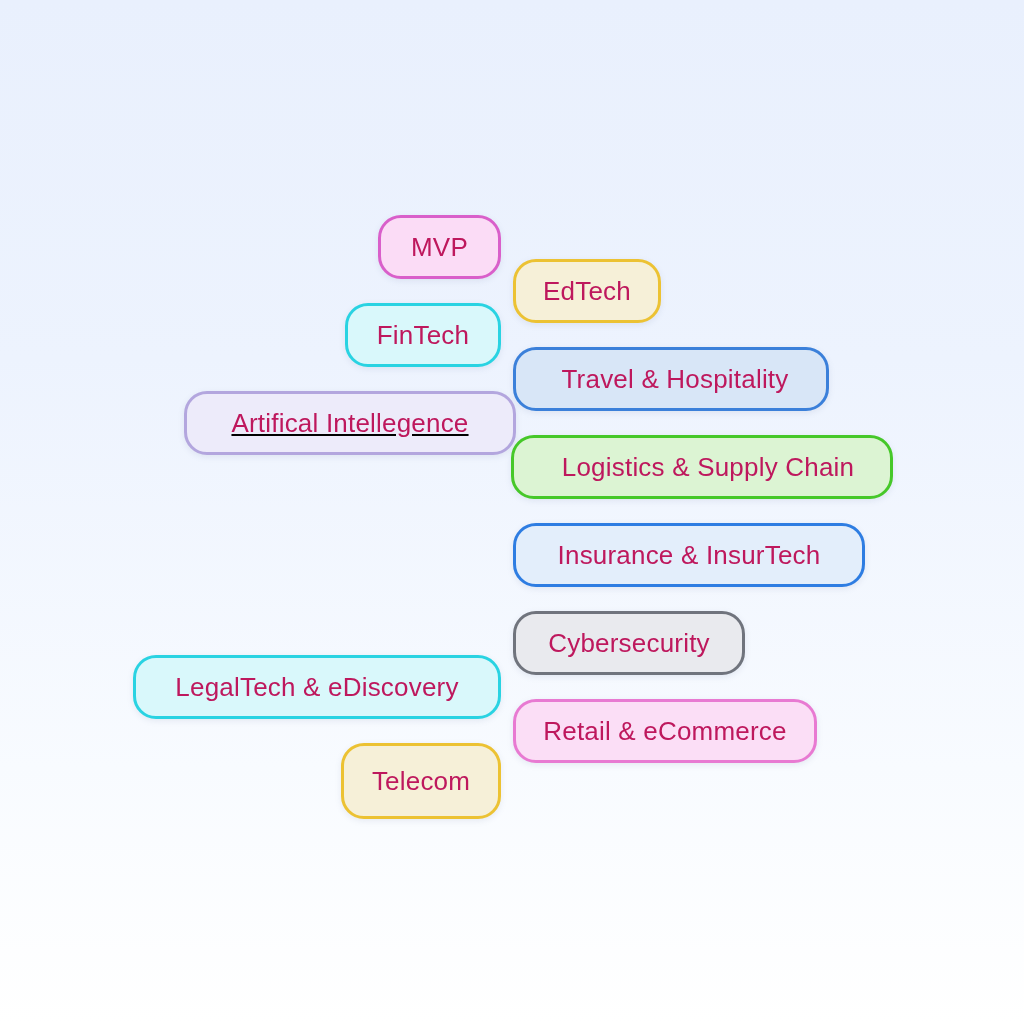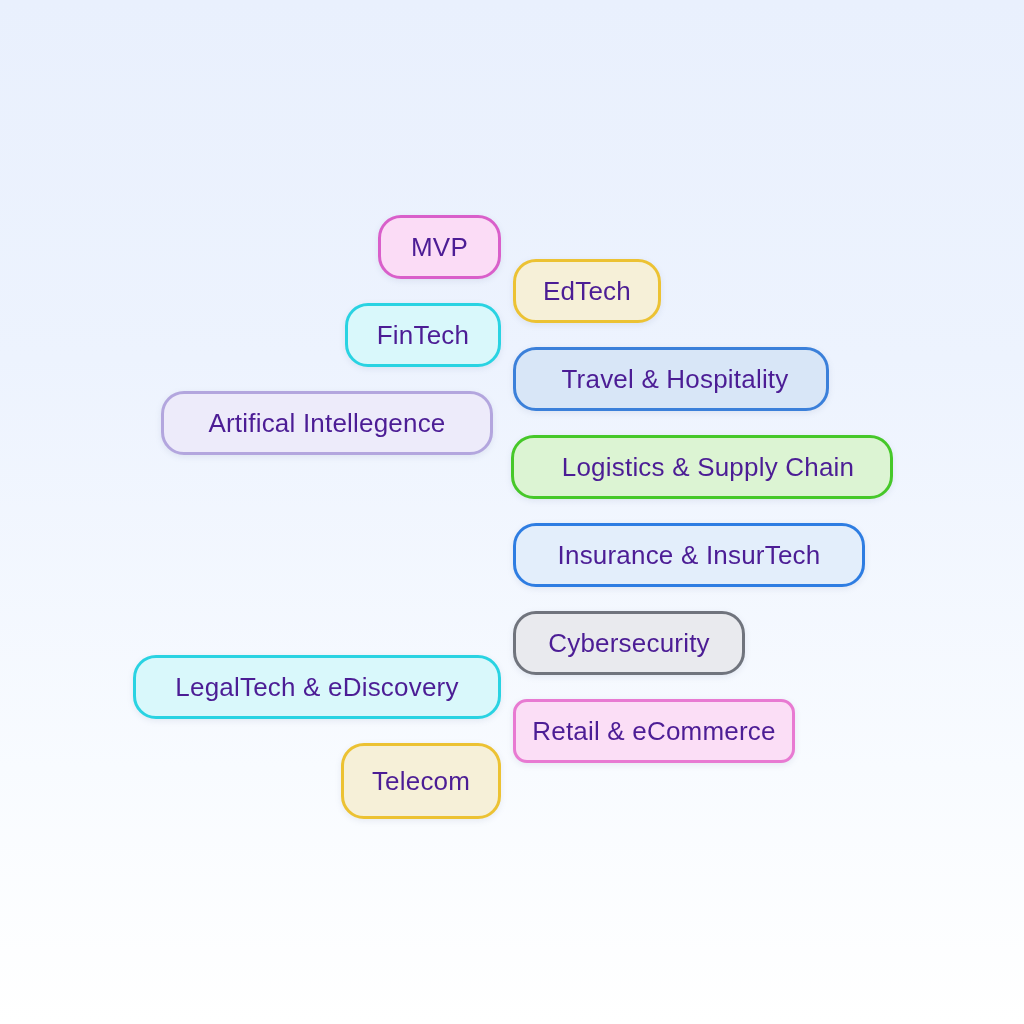--- a/index.html
+++ b/index.html
@@ -19,21 +19,21 @@
     box-sizing: border-box;
     border: 3px solid;
     border-radius: 23px;
     display: flex;
     align-items: center;
     justify-content: center;
     box-shadow: 0 2px 6px rgba(110, 130, 160, 0.14);
     cursor: pointer;
   }
   .pill span {
-    color: #4c1d95;
+    color: #be185d;
     font-size: 26px;
     line-height: 1;
     white-space: nowrap;
     letter-spacing: 0.2px;
   }
 </style>
 </head>
 <body>
 
 <div class="canvas">
@@ -42,34 +42,34 @@
     </div>
     <div class="pill" style="left: 513px; top: 259px; width: 148px; height: 64px; background: rgb(246, 240, 216); border-color: rgb(236, 194, 51);">
       <span>EdTech</span>
     </div>
     <div class="pill" style="left: 345px; top: 303px; width: 156px; height: 64px; background: rgb(217, 248, 251); border-color: rgb(41, 211, 226);">
       <span>FinTech</span>
     </div>
     <div class="pill" style="left: 513px; top: 347px; width: 316px; height: 64px; background: rgb(216, 230, 247); border-color: rgb(59, 128, 218); padding-left: 8px;">
       <span>Travel &amp; Hospitality</span>
     </div>
-    <div class="pill" style="left: 161px; top: 391px; width: 332px; height: 64px; background: rgb(237, 235, 250); border-color: rgb(179, 166, 222);">
+    <div class="pill" style="left: 184px; top: 391px; width: 332px; height: 64px; background: rgb(237, 235, 250); border-color: rgb(179, 166, 222); text-decoration: underline;">
       <span>Artifical Intellegence</span>
     </div>
     <div class="pill" style="left: 511px; top: 435px; width: 382px; height: 64px; background: rgb(220, 244, 211); border-color: rgb(70, 200, 41); padding-left: 12px;">
       <span>Logistics &amp; Supply Chain</span>
     </div>
     <div class="pill" style="left: 513px; top: 523px; width: 352px; height: 64px; background: rgb(227, 238, 251); border-color: rgb(46, 125, 226);">
       <span>Insurance &amp; InsurTech</span>
     </div>
     <div class="pill" style="left: 513px; top: 611px; width: 232px; height: 64px; background: rgb(233, 234, 238); border-color: rgb(112, 116, 125);">
       <span>Cybersecurity</span>
     </div>
     <div class="pill" style="left: 133px; top: 655px; width: 368px; height: 64px; background: rgb(217, 248, 251); border-color: rgb(41, 211, 226);">
       <span>LegalTech &amp; eDiscovery</span>
     </div>
-    <div class="pill" style="left: 513px; top: 699px; width: 282px; height: 64px; background: rgb(251, 222, 246); border-color: rgb(232, 122, 210); border-radius: 14px;">
+    <div class="pill" style="left: 513px; top: 699px; width: 304px; height: 64px; background: rgb(251, 222, 246); border-color: rgb(232, 122, 210);">
       <span>Retail &amp; eCommerce</span>
     </div>
     <div class="pill" style="left: 341px; top: 743px; width: 160px; height: 76px; background: rgb(246, 240, 216); border-color: rgb(236, 194, 51);">
       <span>Telecom</span>
     </div>
   </div>
 
 </body></html>

